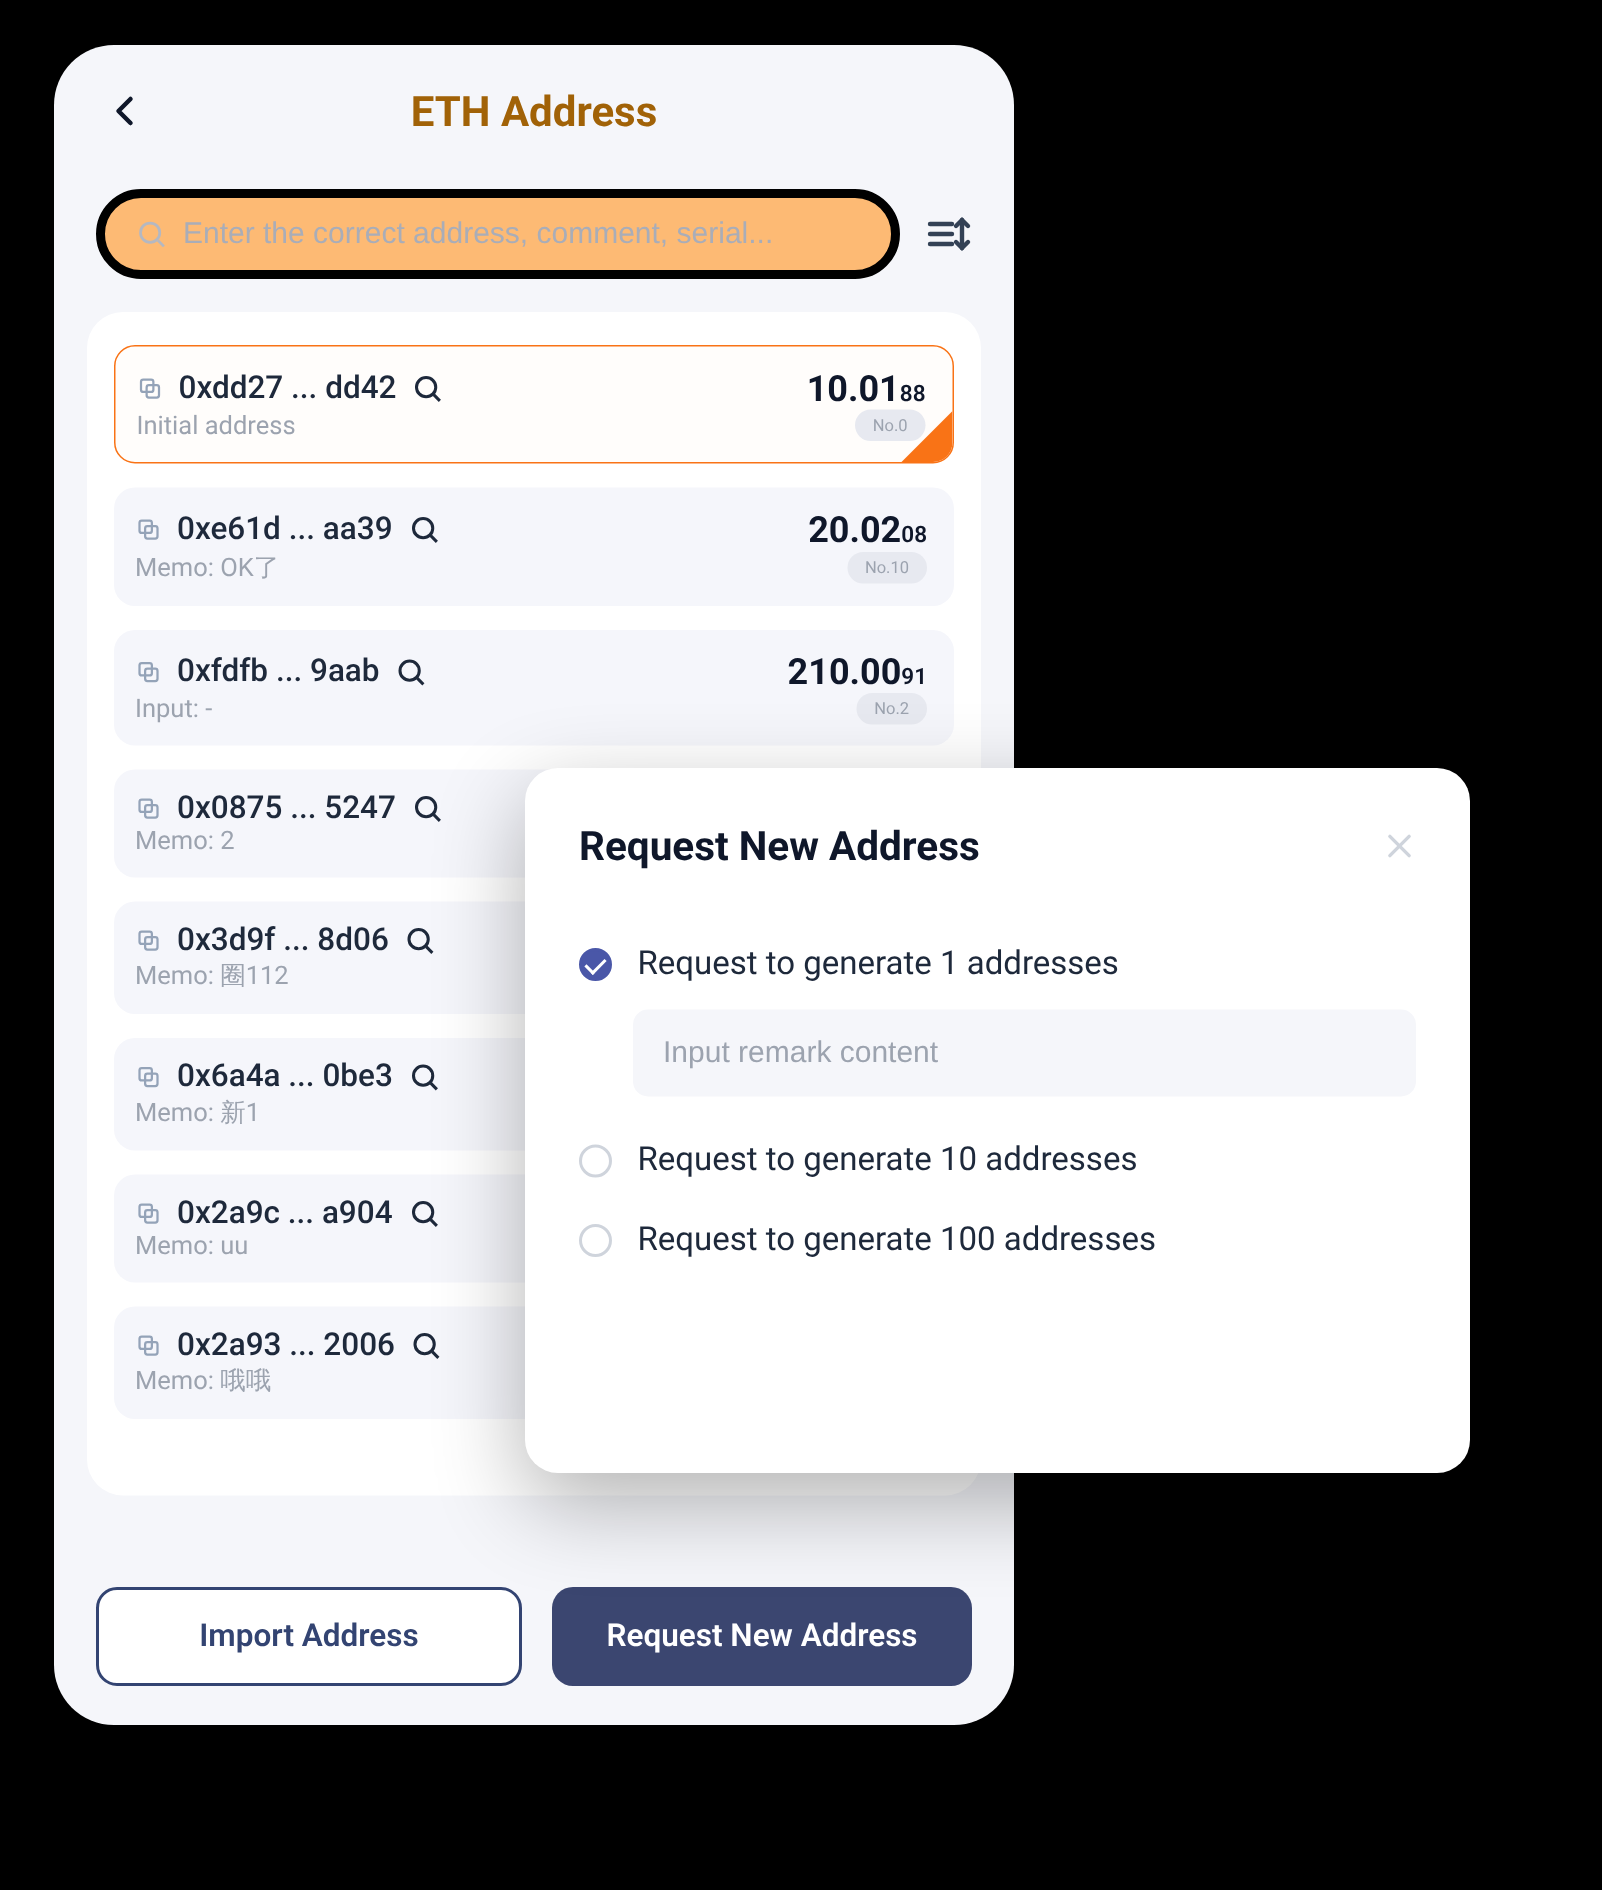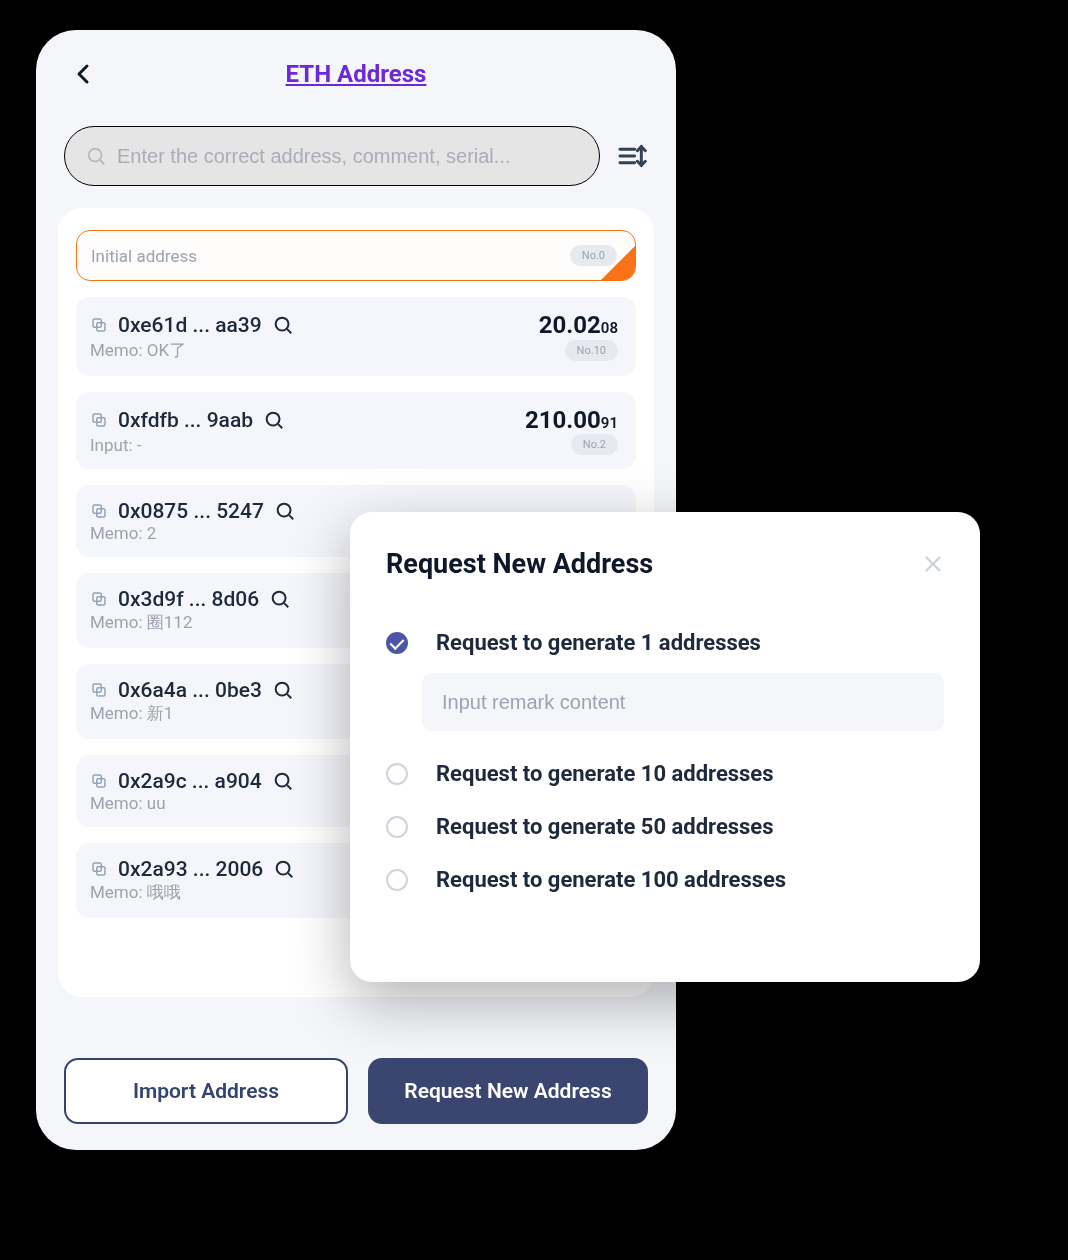--- a/index.html
+++ b/index.html
@@ -36,36 +36,35 @@
     left: 36px;
     top: 50%;
     transform: translateY(-50%);
     width: 24px;
     height: 24px;
     cursor: pointer;
   }
   .header-title {
     flex: 1;
     text-align: center;
-    font-size: 24px;
+    font-size: 28px;
     font-weight: 700;
-    color: #6d28d9;
-    text-decoration: underline;
+    color: #a16207;
   }
   .search-row {
     display: flex;
     align-items: center;
     gap: 16px;
     padding: 8px 28px 12px;
   }
   .search-box {
     flex: 1;
     height: 60px;
-    background: #e5e5e5;
-    border: 1px solid #000000;
+    background: #fdba74;
+    border: 6px solid #000000;
     border-radius: 30px;
     display: flex;
     align-items: center;
     padding: 0 20px;
     gap: 10px;
   }
   .search-box input {
     flex: 1;
     border: none;
     outline: none;
@@ -190,23 +189,22 @@
   .dialog-close {
     margin-left: auto;
     width: 22px;
     height: 22px;
     color: #cfd4dc;
     cursor: pointer;
   }
   .option {
     display: flex;
     align-items: center;
-    gap: 28px;
+    gap: 17px;
     padding: 14px 0;
-    font-weight: bold;
   }
   .radio {
     width: 22px; height: 22px;
     border: 2px solid #cfd4dc;
     border-radius: 50%;
     flex-shrink:0;
     position: relative;
   }
   .radio.checked {
     border-color: #4a57a8;
@@ -270,20 +268,32 @@
           <line x1="3" y1="17" x2="14" y2="17"></line>
         <line x1="19" y1="5" x2="19" y2="19"></line>
           <polyline points="16 8 19 5 22 8"></polyline>
           <polyline points="16 16 19 19 22 16"></polyline>
       </svg>
     </div>
   </div>
 
   <div class="list-container" id="list">
       <div class="addr-card selected">
+        <div class="row1">
+          <span class="copy-ic"><svg viewBox="0 0 24 24" fill="none" stroke="#94a3b8" stroke-width="2">
+              <rect x="9" y="9" width="11" height="11" rx="2"></rect>
+              <rect x="4" y="4" width="11" height="11" rx="2"></rect>
+            </svg></span>
+          <span class="addr-text">0xdd27 ... dd42</span>
+          <span class="mag-ic"><svg viewBox="0 0 24 24" fill="none" stroke="#1e293b" stroke-width="2.2">
+              <circle cx="11" cy="11" r="7"></circle>
+              <line x1="21" y1="21" x2="16.5" y2="16.5"></line>
+            </svg></span>
+          <span class="balance"><span>10.01</span><span class="dec">88</span></span>
+        </div>
         <div class="row2">
           <span class="memo">Initial address</span>
           <span class="badge">No.0</span>
         </div>
         <div class="corner-tri"></div>
       </div>
       <div class="addr-card">
         <div class="row1">
           <span class="copy-ic"><svg viewBox="0 0 24 24" fill="none" stroke="#94a3b8" stroke-width="2">
               <rect x="9" y="9" width="11" height="11" rx="2"></rect>
@@ -424,20 +434,16 @@
       </div>
       <div class="remark-input">
         <input type="text" placeholder="Input remark content" style="">
       </div>
       <div class="option">
         <span class="radio"></span>
         <span class="option-label">Request to generate 10 addresses</span>
       </div>
       <div class="option">
         <span class="radio"></span>
-        <span class="option-label">Request to generate 50 addresses</span>
-      </div>
-      <div class="option">
-        <span class="radio"></span>
         <span class="option-label">Request to generate 100 addresses</span>
       </div>
     </div>
 </div>
 
 </body></html>

